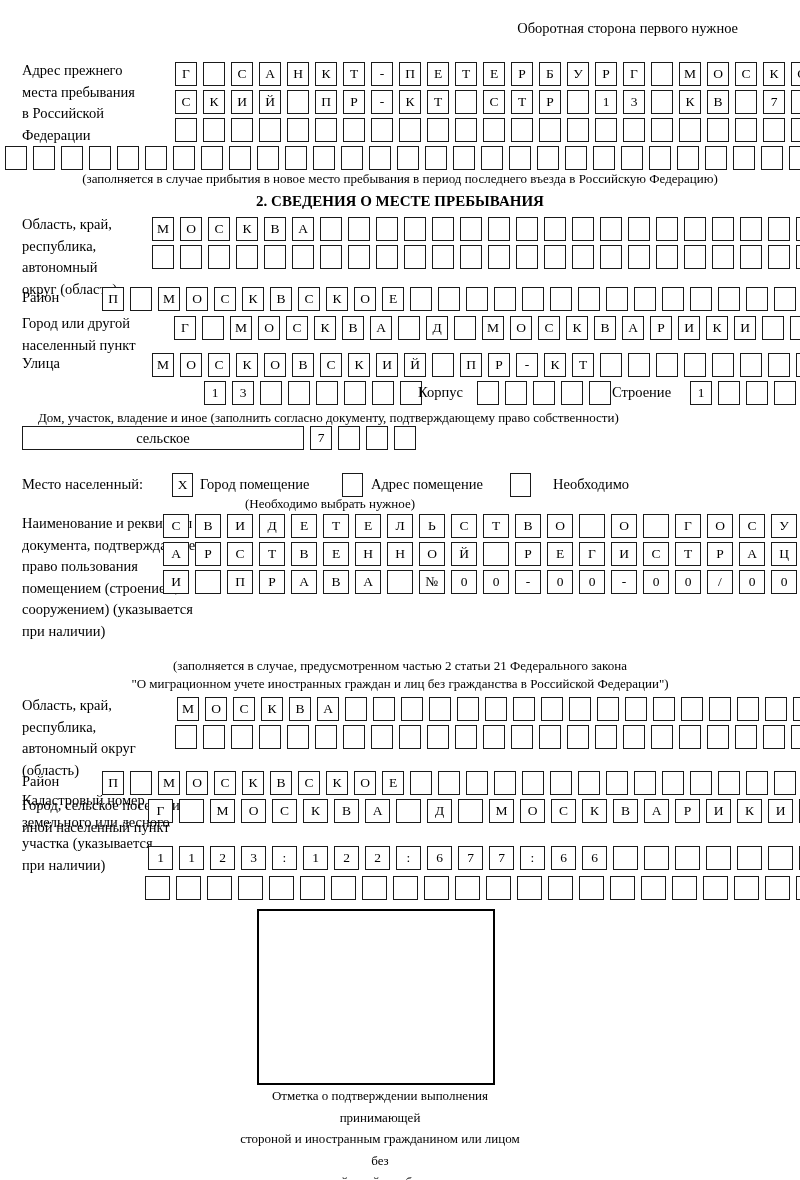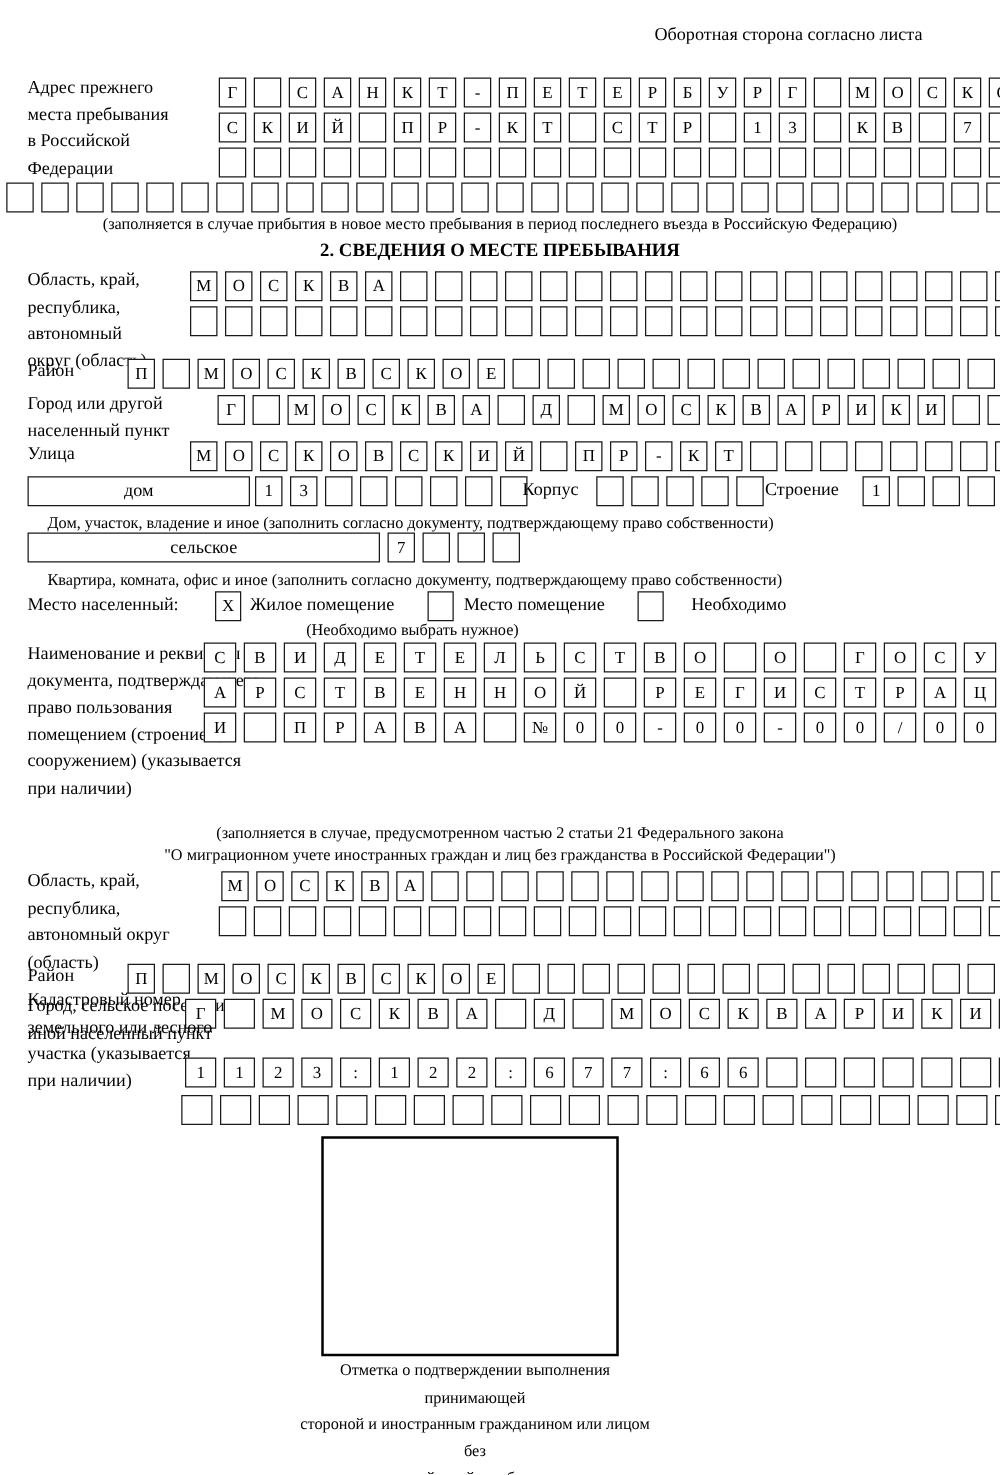--- a/index.html
+++ b/index.html
@@ -19,21 +19,21 @@
   .chk{position:absolute;box-sizing:content-box;width:19px;height:22px;border:1.5px solid #1a1a1a;
         text-align:center;font-size:13.5px;line-height:22px;background:#fff;}
   .stamp{position:absolute;border:2px solid #000;background:#fff;}
   .stampcap{position:absolute;text-align:center;font-size:13px;line-height:21.5px;white-space:pre-line;}
 </style>
 </head>
 <body>
 
 <div class="page">
 
-  <div class="hdr">Оборотная сторона согласно листа</div>
+  <div class="hdr">Оборотная сторона первого нужное</div>
 
   <div class="lbl" style="left:22px;top:60px">Адрес прежнего
 места пребывания
 в Российской
 Федерации</div>
   <div class="cellrow" style="left:175px;top:62px">
       <div class="cell">Г</div>
       <div class="cell"></div>
       <div class="cell">С</div>
       <div class="cell">А</div>
@@ -277,21 +277,20 @@
       <div class="cell"></div>
       <div class="cell"></div>
       <div class="cell"></div>
       <div class="cell"></div>
       <div class="cell"></div>
       <div class="cell"></div>
       <div class="cell"></div>
       <div class="cell"></div>
     </div>
 
-  <div class="bigbox" style="left:22px;top:381px;width:176px">дом</div>
   <div class="cellrow" style="left:204px;top:381px">
       <div class="cell">1</div>
       <div class="cell">3</div>
       <div class="cell"></div>
       <div class="cell"></div>
       <div class="cell"></div>
       <div class="cell"></div>
       <div class="cell"></div>
       <div class="cell"></div>
     </div>
@@ -312,27 +311,26 @@
     </div>
   <div class="cap" style="left:38px;top:410px">Дом, участок, владение и иное (заполнить согласно документу, подтверждающему право собственности)</div>
 
   <div class="bigbox" style="left:22px;top:426px;width:280px">сельское</div>
   <div class="cellrow" style="left:310px;top:426px">
       <div class="cell">7</div>
       <div class="cell"></div>
       <div class="cell"></div>
       <div class="cell"></div>
     </div>
-  <div class="cap" style="left:38px;top:456px">Квартира, комната, офис и иное (заполнить согласно документу, подтверждающему право собственности)</div>
 
   <div class="slbl" style="left:22px;top:476px">Место населенный:</div>
   <div class="chk" style="left:172px;top:473px">X</div>
-  <div class="slbl" style="left:200px;top:476px">Жилое помещение</div>
+  <div class="slbl" style="left:200px;top:476px">Город помещение</div>
   <div class="chk" style="left:342px;top:473px"></div>
-  <div class="slbl" style="left:371px;top:476px">Место помещение</div>
+  <div class="slbl" style="left:371px;top:476px">Адрес помещение</div>
   <div class="chk" style="left:510px;top:473px"></div>
   <div class="slbl" style="left:553px;top:476px">Необходимо</div>
   <div class="cap-c" style="top:496px;width:660px">(Необходимо выбрать нужное)</div>
 
   <div class="lbl" style="left:22px;top:513px">Наименование и реквизиты
 документа, подтверждающего
 право пользования
 помещением (строением,
 сооружением) (указывается
 при наличии)</div>

